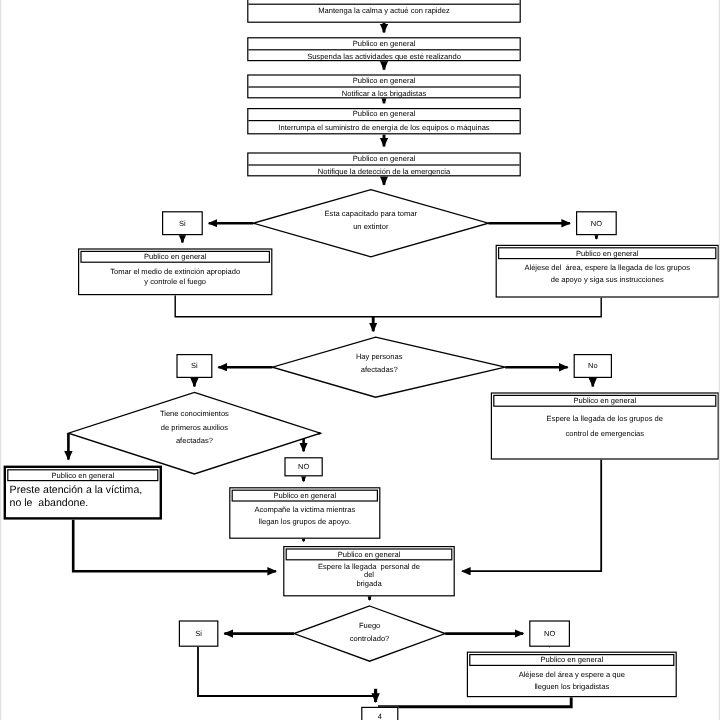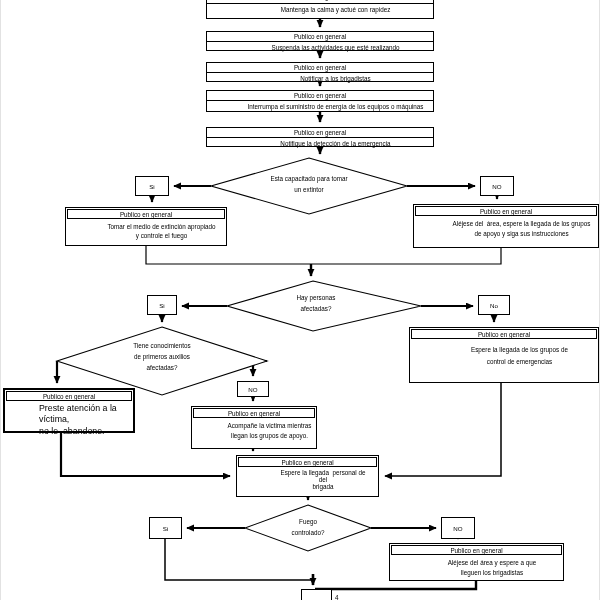--- a/index.html
+++ b/index.html
@@ -2,21 +2,21 @@
 <html><head>
 <meta charset="utf-8">
 <style>
   html,body{margin:0;padding:0;background:#fff;}
   #canvas{position:relative;width:600px;height:600px;background:#fff;overflow:hidden;
           font-family:"Liberation Sans",sans-serif;font-size:6.3px;color:#000;
           border-left:1px solid #e2e2e2;border-right:1px solid #e2e2e2;box-sizing:border-box;}
   svg.overlay{position:absolute;left:0;top:0;width:600px;height:600px;}
   .box{position:absolute;box-sizing:border-box;background:#fff;border:1.3px solid #000;text-align:center;}
   .box .hdr{display:block;border-bottom:1px solid #000;padding:1px 0 .5px;}
-  .box .bd{display:block;padding:1.5px 2px 0;line-height:1.45;margin-left:31px;}
+  .box .bd{display:block;padding:1.5px 2px 0;line-height:1.45;}
   .bd span{display:block;}
   .big{border-width:1.7px;padding:1px;}
   .big .hdr{border:1px solid #000;padding:.5px 0;}
   .big .bd{padding-top:3px;}
   .preste{border-width:2px;}
   .preste .bd{font-size:8.8px;text-align:left;line-height:1.3;padding:2px 1px 0 2px;}
   .r1 .bd{line-height:1.55;}
   .r2 .bd{padding-top:5px;line-height:1.9;}
   .acomp .bd{padding-top:3px;line-height:1.6;}
   .esper .bd{line-height:1.15;padding-top:2px;}

